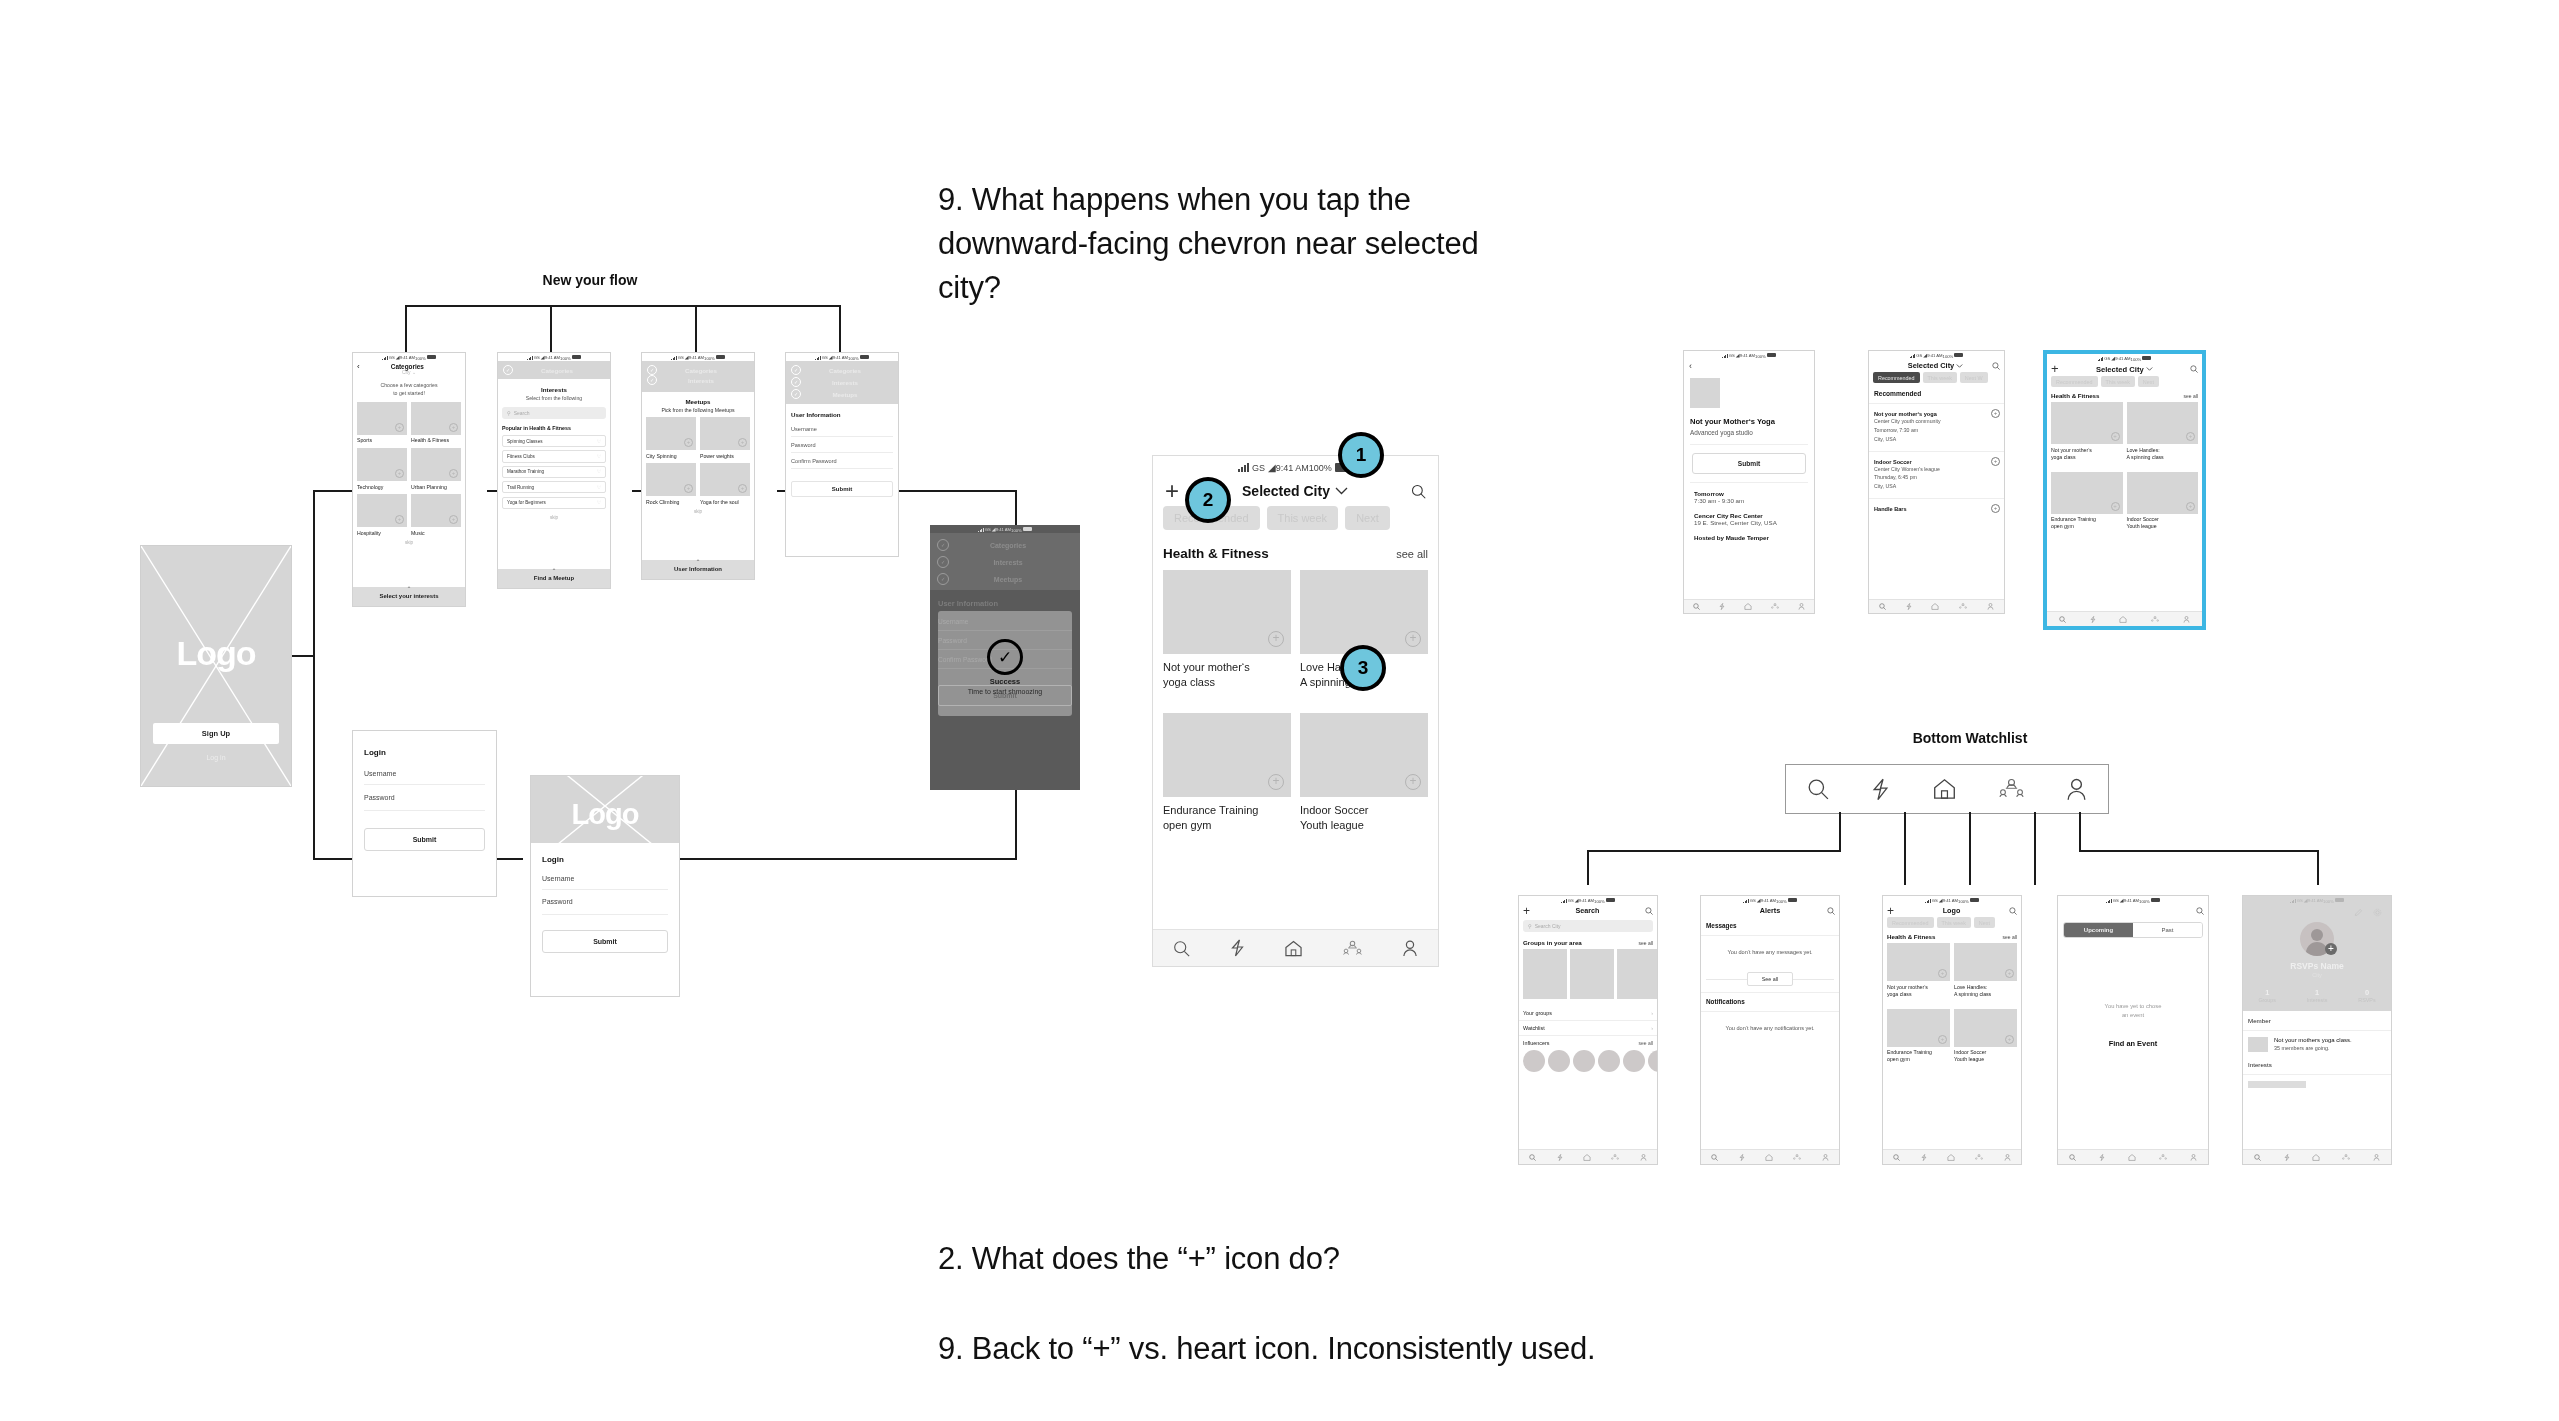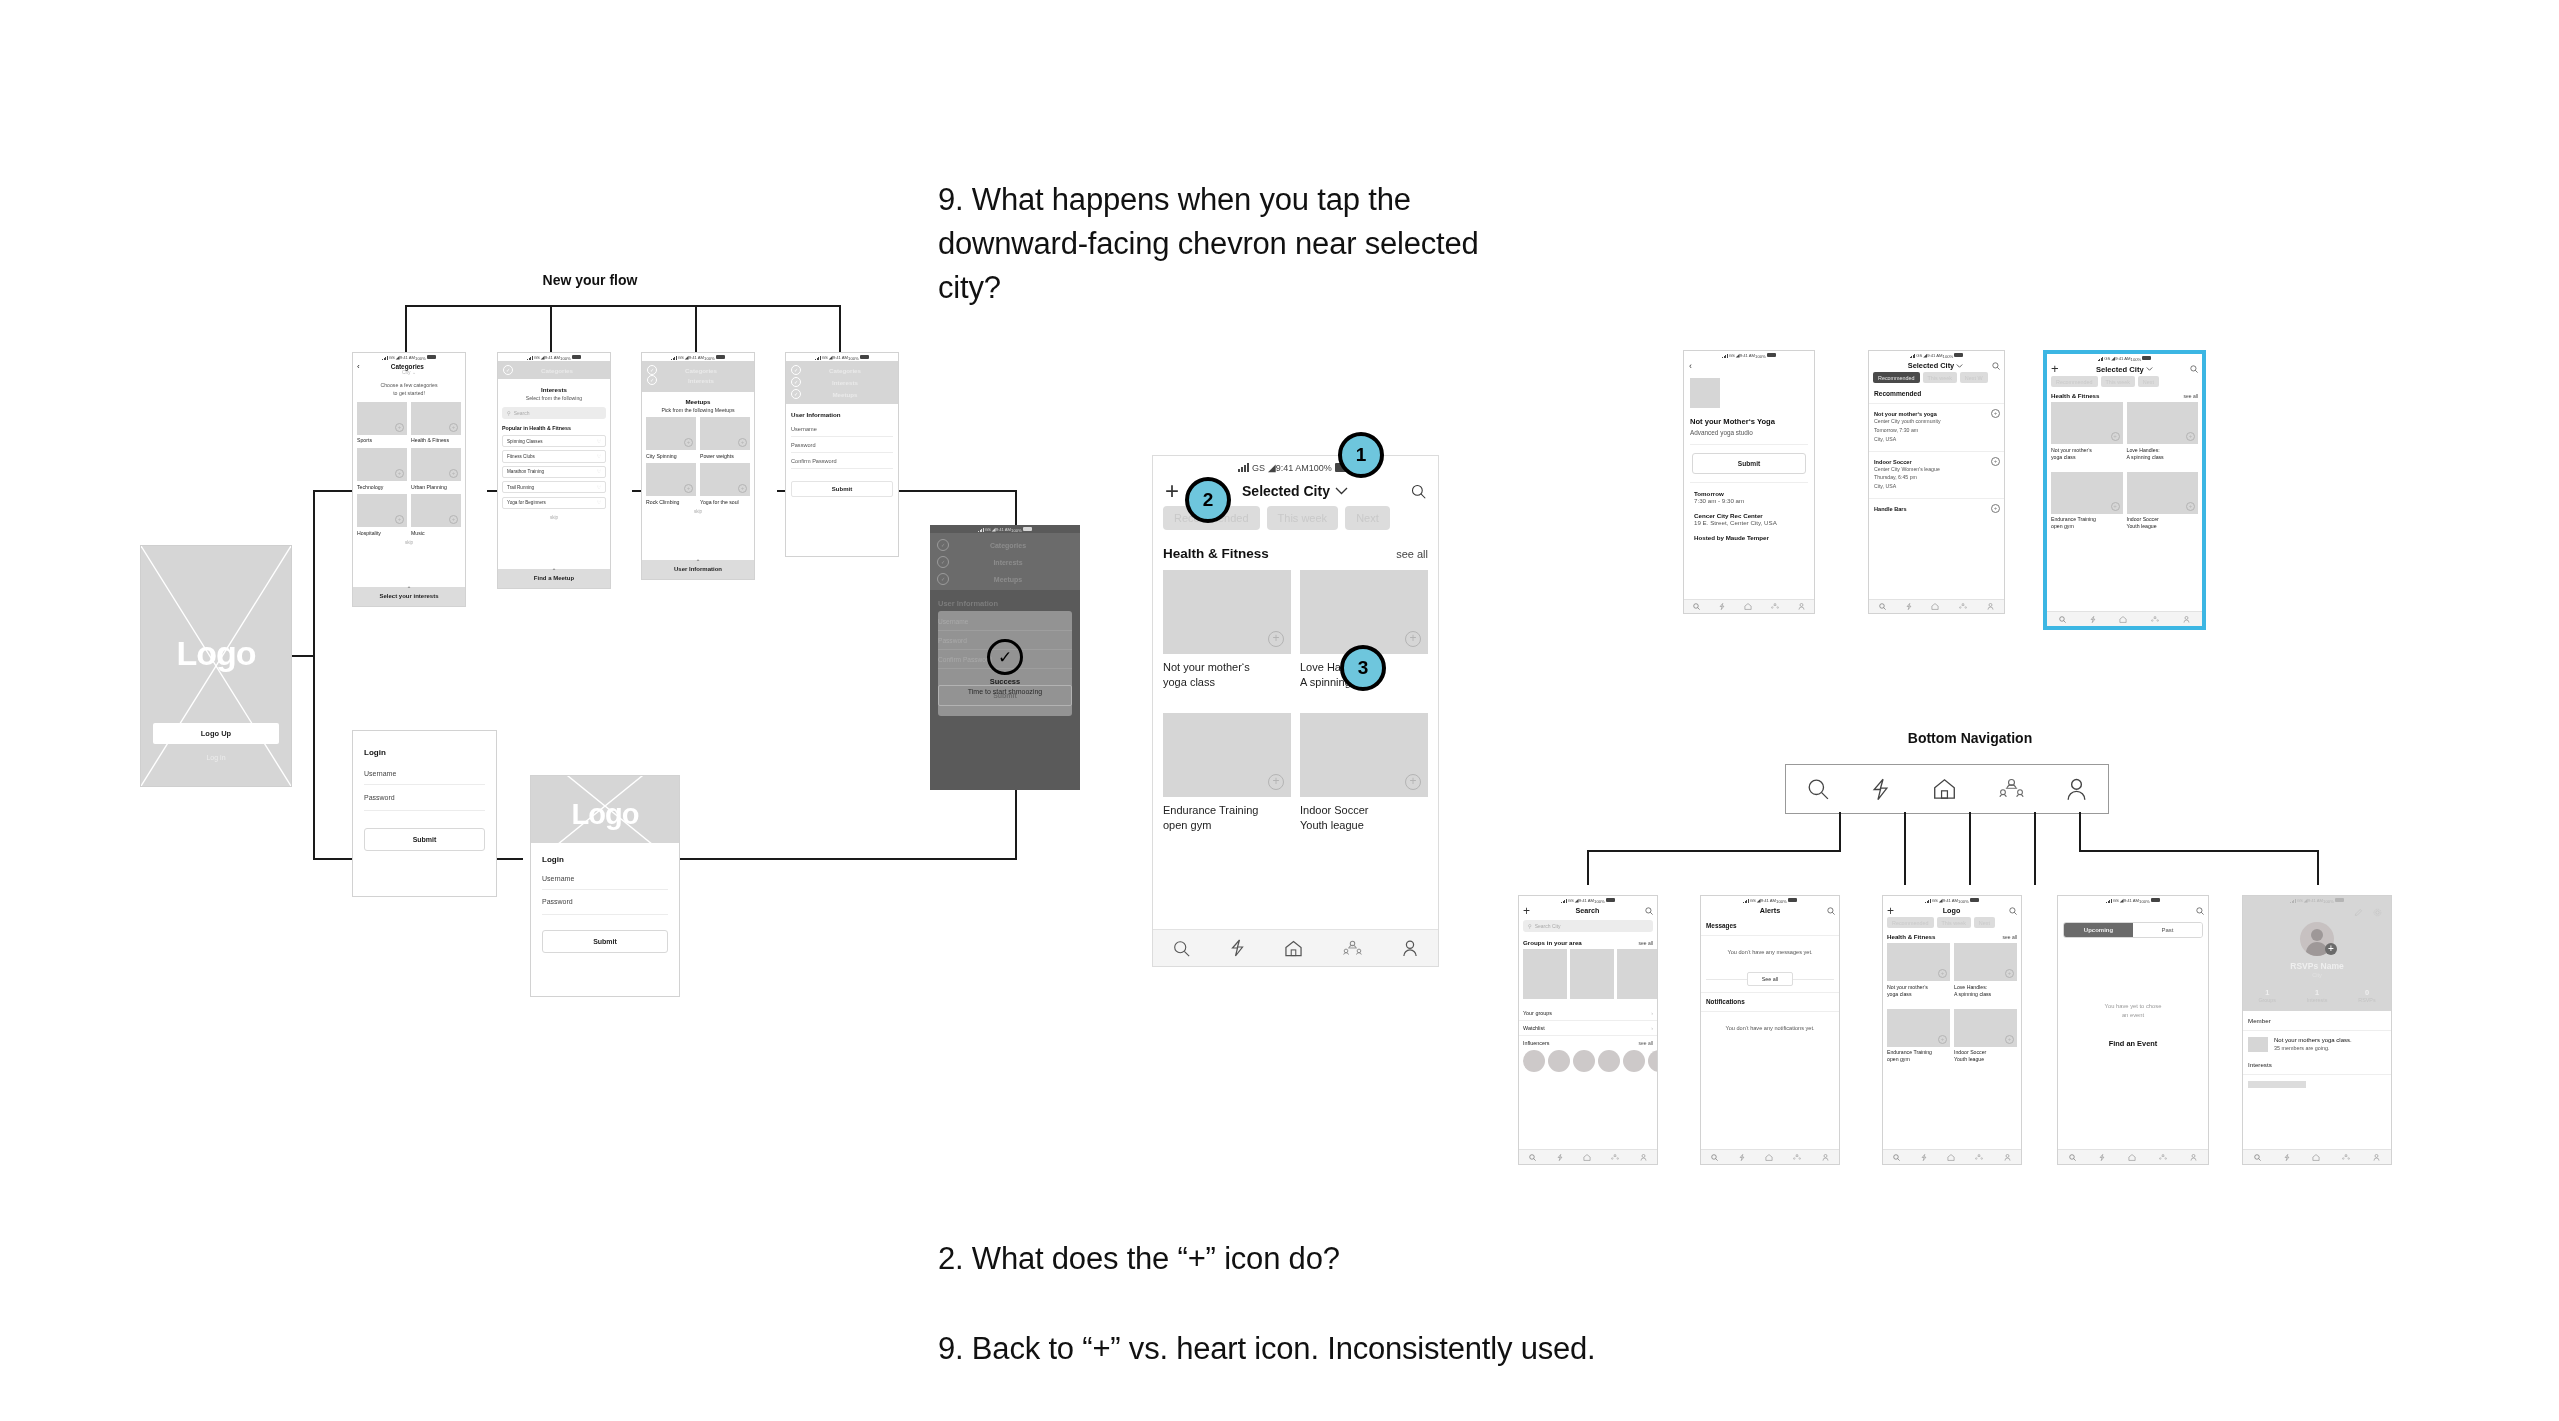--- a/index.html
+++ b/index.html
@@ -108,21 +108,21 @@
 
 <div class="ln lnv" style="left:1015px;top:490px;height:370px;"></div>
 <div class="ln lnh" style="left:680px;top:858px;width:337px;"></div>
 
 <div class="logobox" style="left:140px;top:545px;width:150px;height:240px;border:1px solid #cfcfcf;">
   <svg class="x1" viewBox="0 0 150 240" preserveAspectRatio="none">
     <line x1="0" y1="0" x2="150" y2="240" stroke="#fff" stroke-width="1.4"></line>
     <line x1="150" y1="0" x2="0" y2="240" stroke="#fff" stroke-width="1.4"></line>
   </svg>
   <div class="logotext" style="top:88px;font-size:34px;">Logo</div>
-  <div style="position:absolute;left:12px;right:12px;bottom:42px;background:#fff;text-align:center;font-size:7.5px;font-weight:bold;color:#222;padding:6px 0;border-radius:2px;">Logo Up</div>
+  <div style="position:absolute;left:12px;right:12px;bottom:42px;background:#fff;text-align:center;font-size:7.5px;font-weight:bold;color:#222;padding:6px 0;border-radius:2px;">Sign Up</div>
   <div style="position:absolute;left:0;right:0;bottom:25px;text-align:center;font-size:7px;color:#ededed;">Log in</div>
 </div>
 
 <div class="phone" style="left:352px;top:352px;width:112px;height:253px;">
   <div class="statusbar">
     <span class="sb-l">
         <span class="bars">
           <i style="height:1.5px"></i>
           <i style="height:2.5px"></i>
           <i style="height:3.5px"></i>
@@ -738,21 +738,21 @@
         <circle cx="3.5" cy="11.8" r="2.1" stroke="#999" stroke-width="1.3" fill="none"></circle>
         <circle cx="18.5" cy="11.8" r="2.1" stroke="#999" stroke-width="1.3" fill="none"></circle>
       </svg>
     <svg width="7" height="7" viewBox="0 0 16 18">
         <circle cx="8" cy="5" r="3.8" stroke="#888" stroke-width="1.5" fill="none"></circle>
         <path d="M1.5 17 a6.5 6.5 0 0 1 13 0" stroke="#888" stroke-width="1.5" fill="none"></path>
       </svg>
   </div>
 </div>
 
-<div class="flowtitle" style="left:1850px;top:730px;width:240px;">Bottom Navigation</div>
+<div class="flowtitle" style="left:1850px;top:730px;width:240px;">Bottom Watchlist</div>
 
 <div class="navlegend" style="left:1785px;top:764px;width:322px;height:48px;">
   <svg width="22" height="22" viewBox="0 0 20 20">
       <circle cx="8.5" cy="8.5" r="6.5" stroke="#444" stroke-width="1.2" fill="none"></circle>
       <line x1="13.3" y1="13.3" x2="19" y2="19" stroke="#444" stroke-width="1.2"></line>
     </svg>
   <svg width="19" height="23" viewBox="0 0 14 18">
       <path d="M9 1 L2 9 L7 9 L5 17 L12 8 L7 8 Z" stroke="#444" stroke-width="1" fill="none"></path>
     </svg>
   <svg width="25" height="22" viewBox="0 0 20 18">

